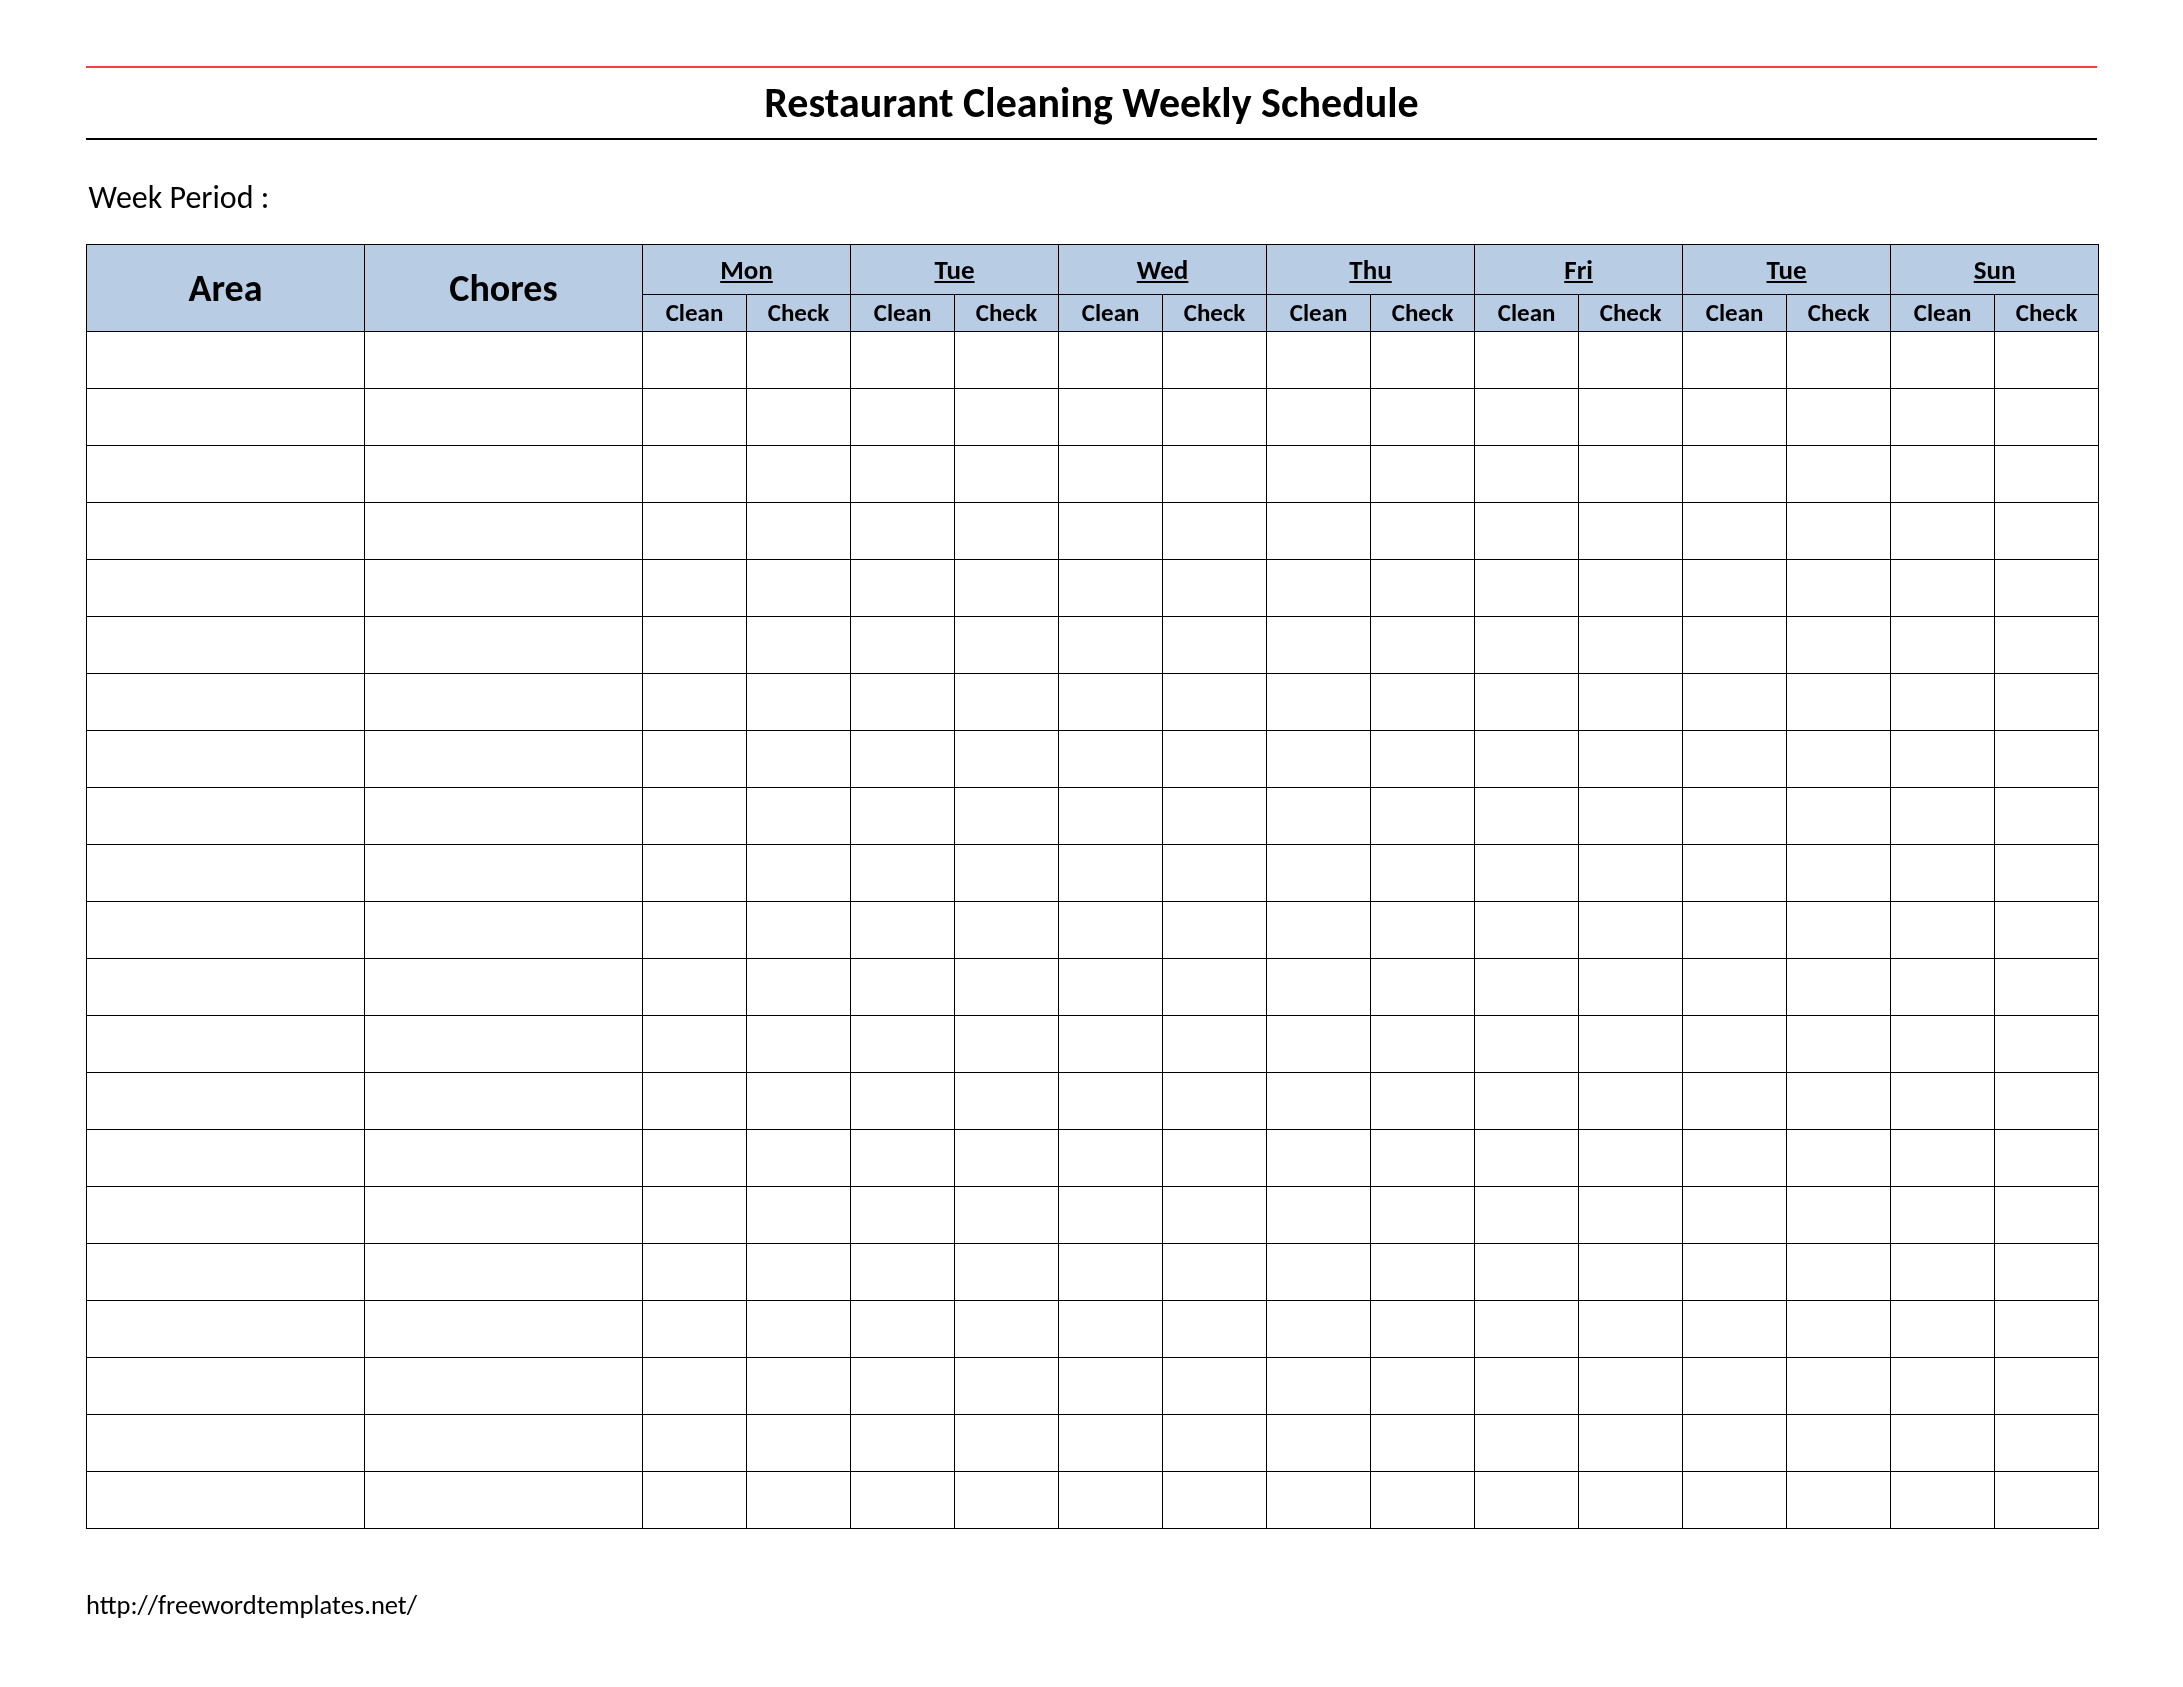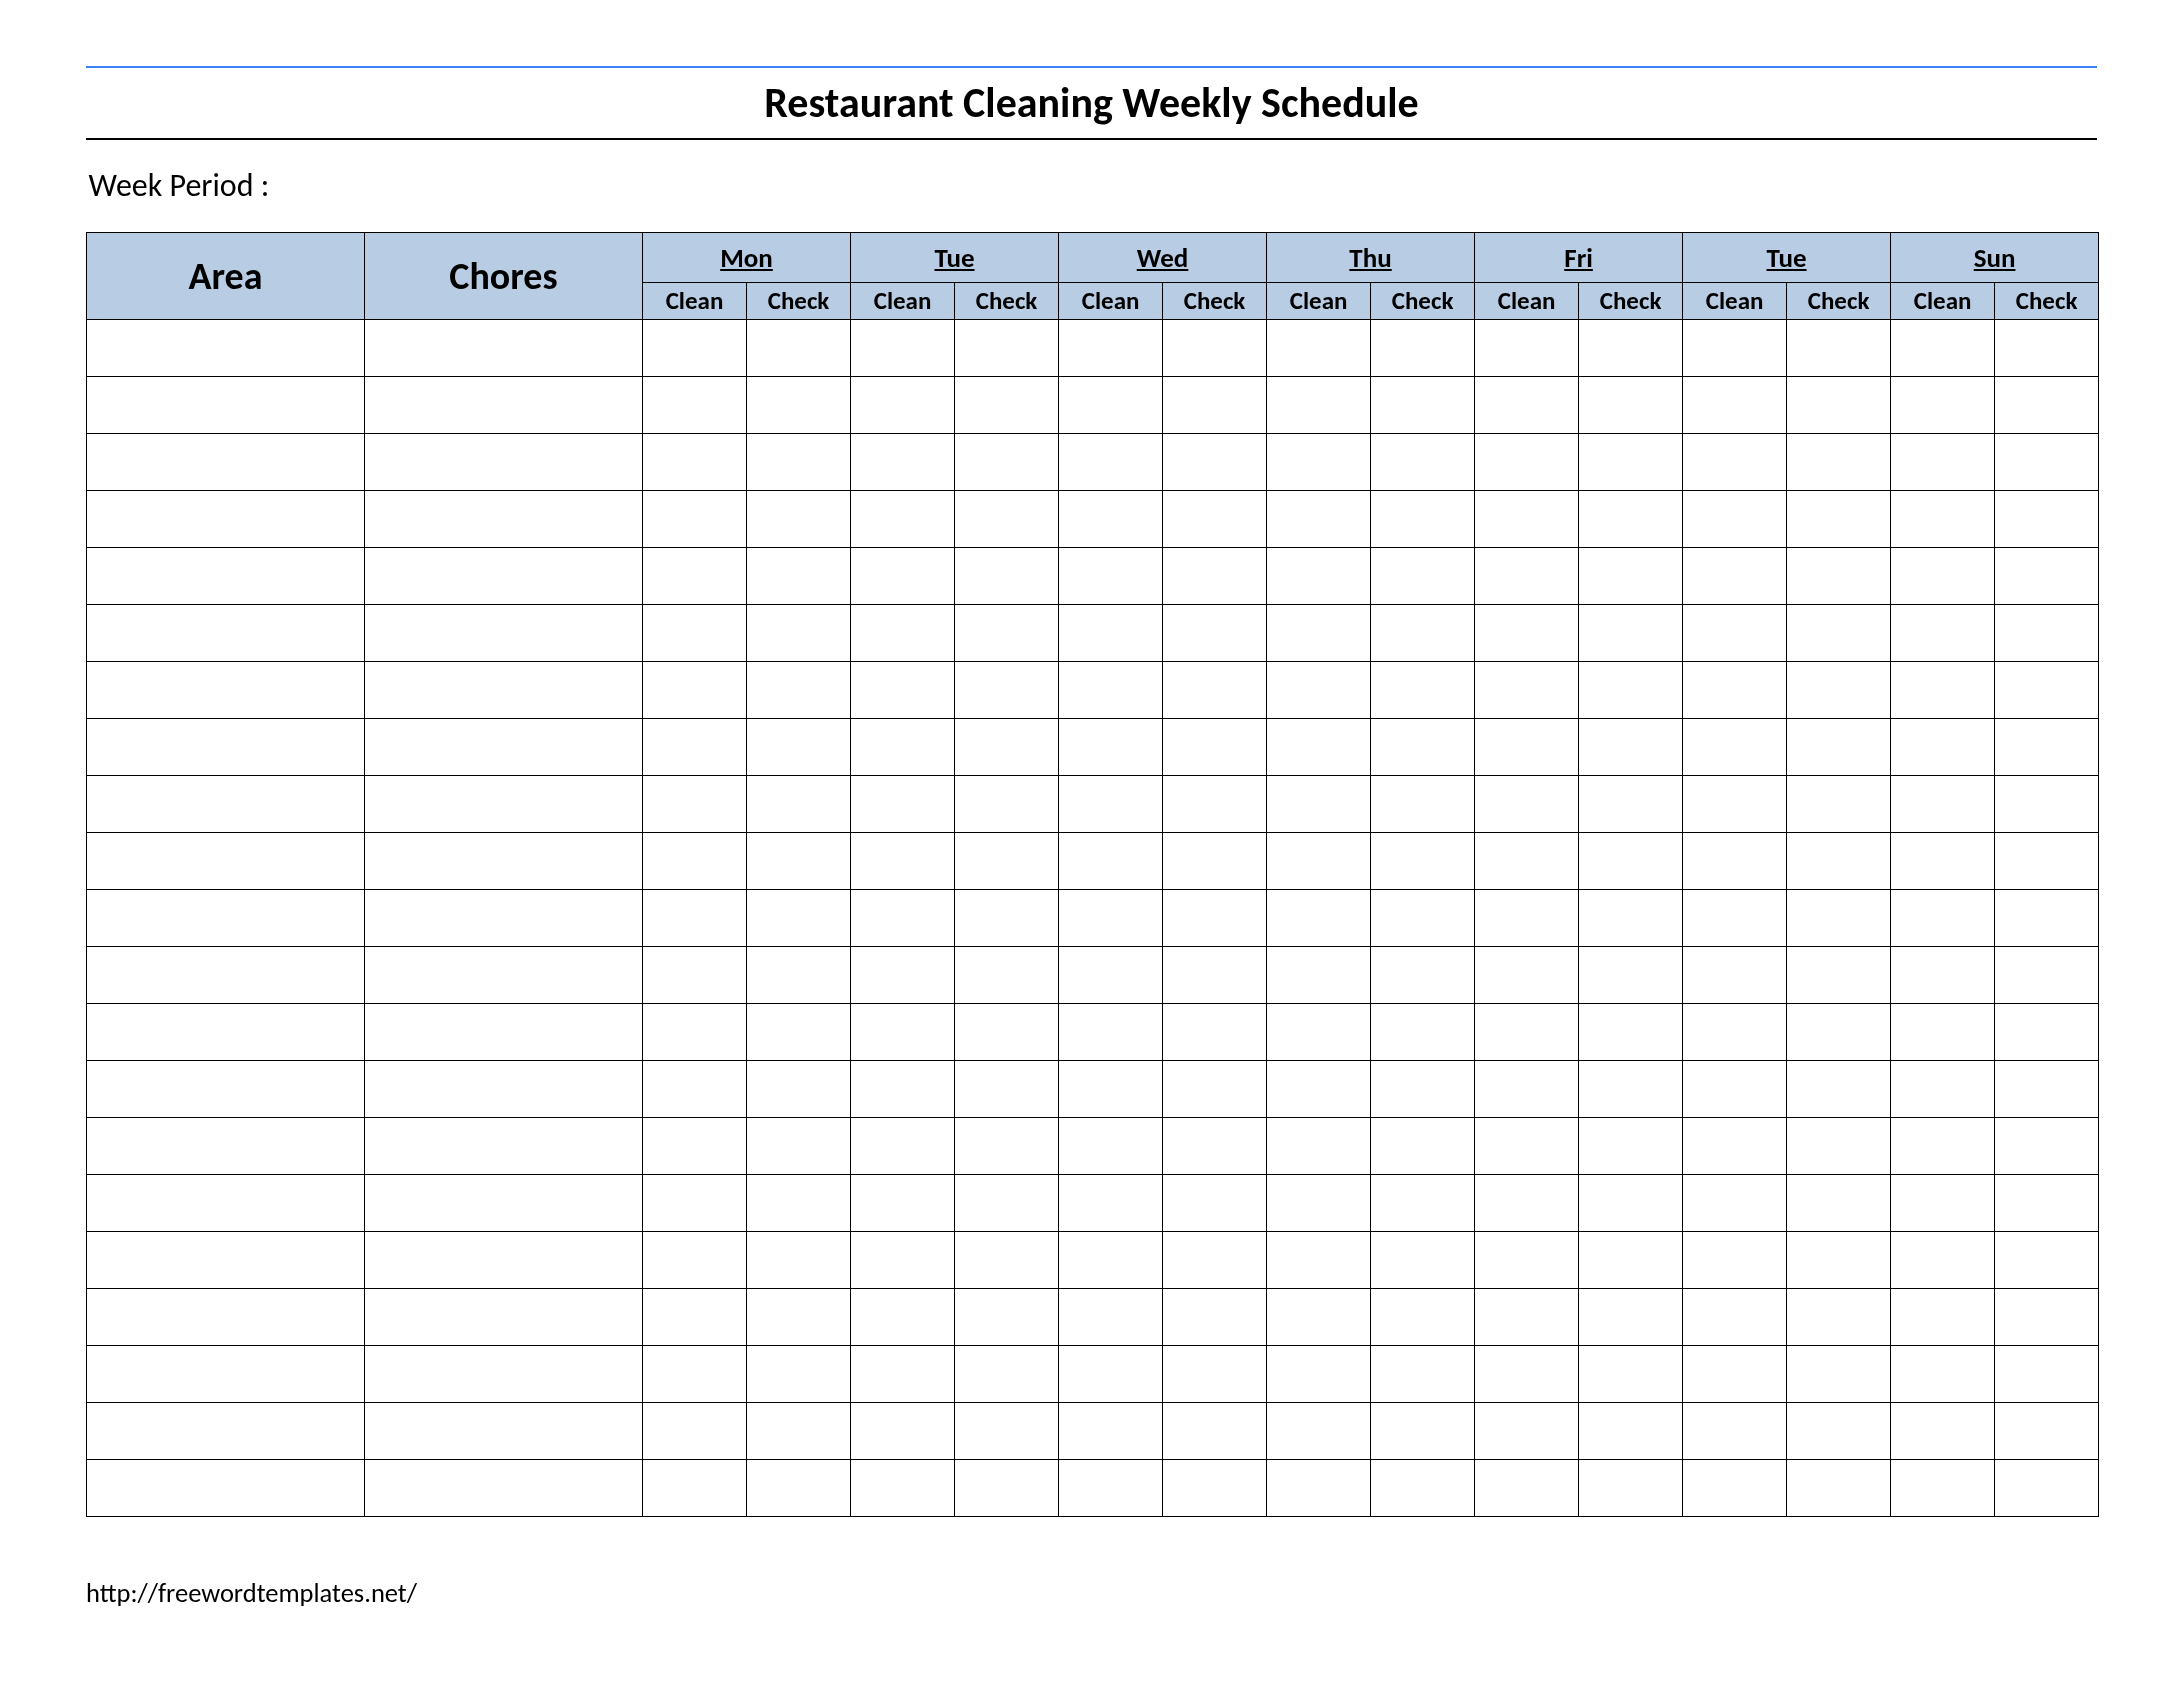--- a/index.html
+++ b/index.html
@@ -1,22 +1,22 @@
 <!DOCTYPE html>
 <html style="font-size:10.6px"><head>
   <meta charset="utf-8">
   <style>
     * { box-sizing: border-box; margin: 0; padding: 0; }
     html, body { width: 2183px; height: 1687px; background: #fff; font-family: Calibri, Arial, sans-serif; color: #000; }
     .page { padding: 66px 86px 40px 86px; }
-    .title-band { border-top: 2px solid #3b82f6; border-bottom: 2px solid #000; margin-bottom: 26.5px; }
+    .title-band { border-top: 2px solid #ef4444; border-bottom: 2px solid #000; margin-bottom: 26.5px; }
     .title { text-align: center; font-weight: 700; font-size: 42px; padding: 9.3px 0; }
     .meta { display: flex; font-size: 32px; margin-bottom: 26.5px; padding-left: 2.6px; }
     .meta .name { flex: 0 0 44%; }
-    .meta .period { flex: 1; }
+    .meta .period { flex: 1; margin-top: 12px; }
     table { border-collapse: collapse; width: 100%; table-layout: fixed; }
     th, td { border: 1.3px solid #000; text-align: center; vertical-align: middle; }
     th { background: #b8cce4; font-weight: 700; }
     .h-day { font-size: 27px; height: 50px; text-decoration: underline; }
     .h-sub { font-size: 25px; height: 37px; font-weight: 700; }
     .h-area, .h-chores { font-size: 38px; }
     col.area  { width: 278px; }
     col.chores{ width: 278px; }
     col.cc    { width: 104px; }
     td.row-cell { height: 57px; }

